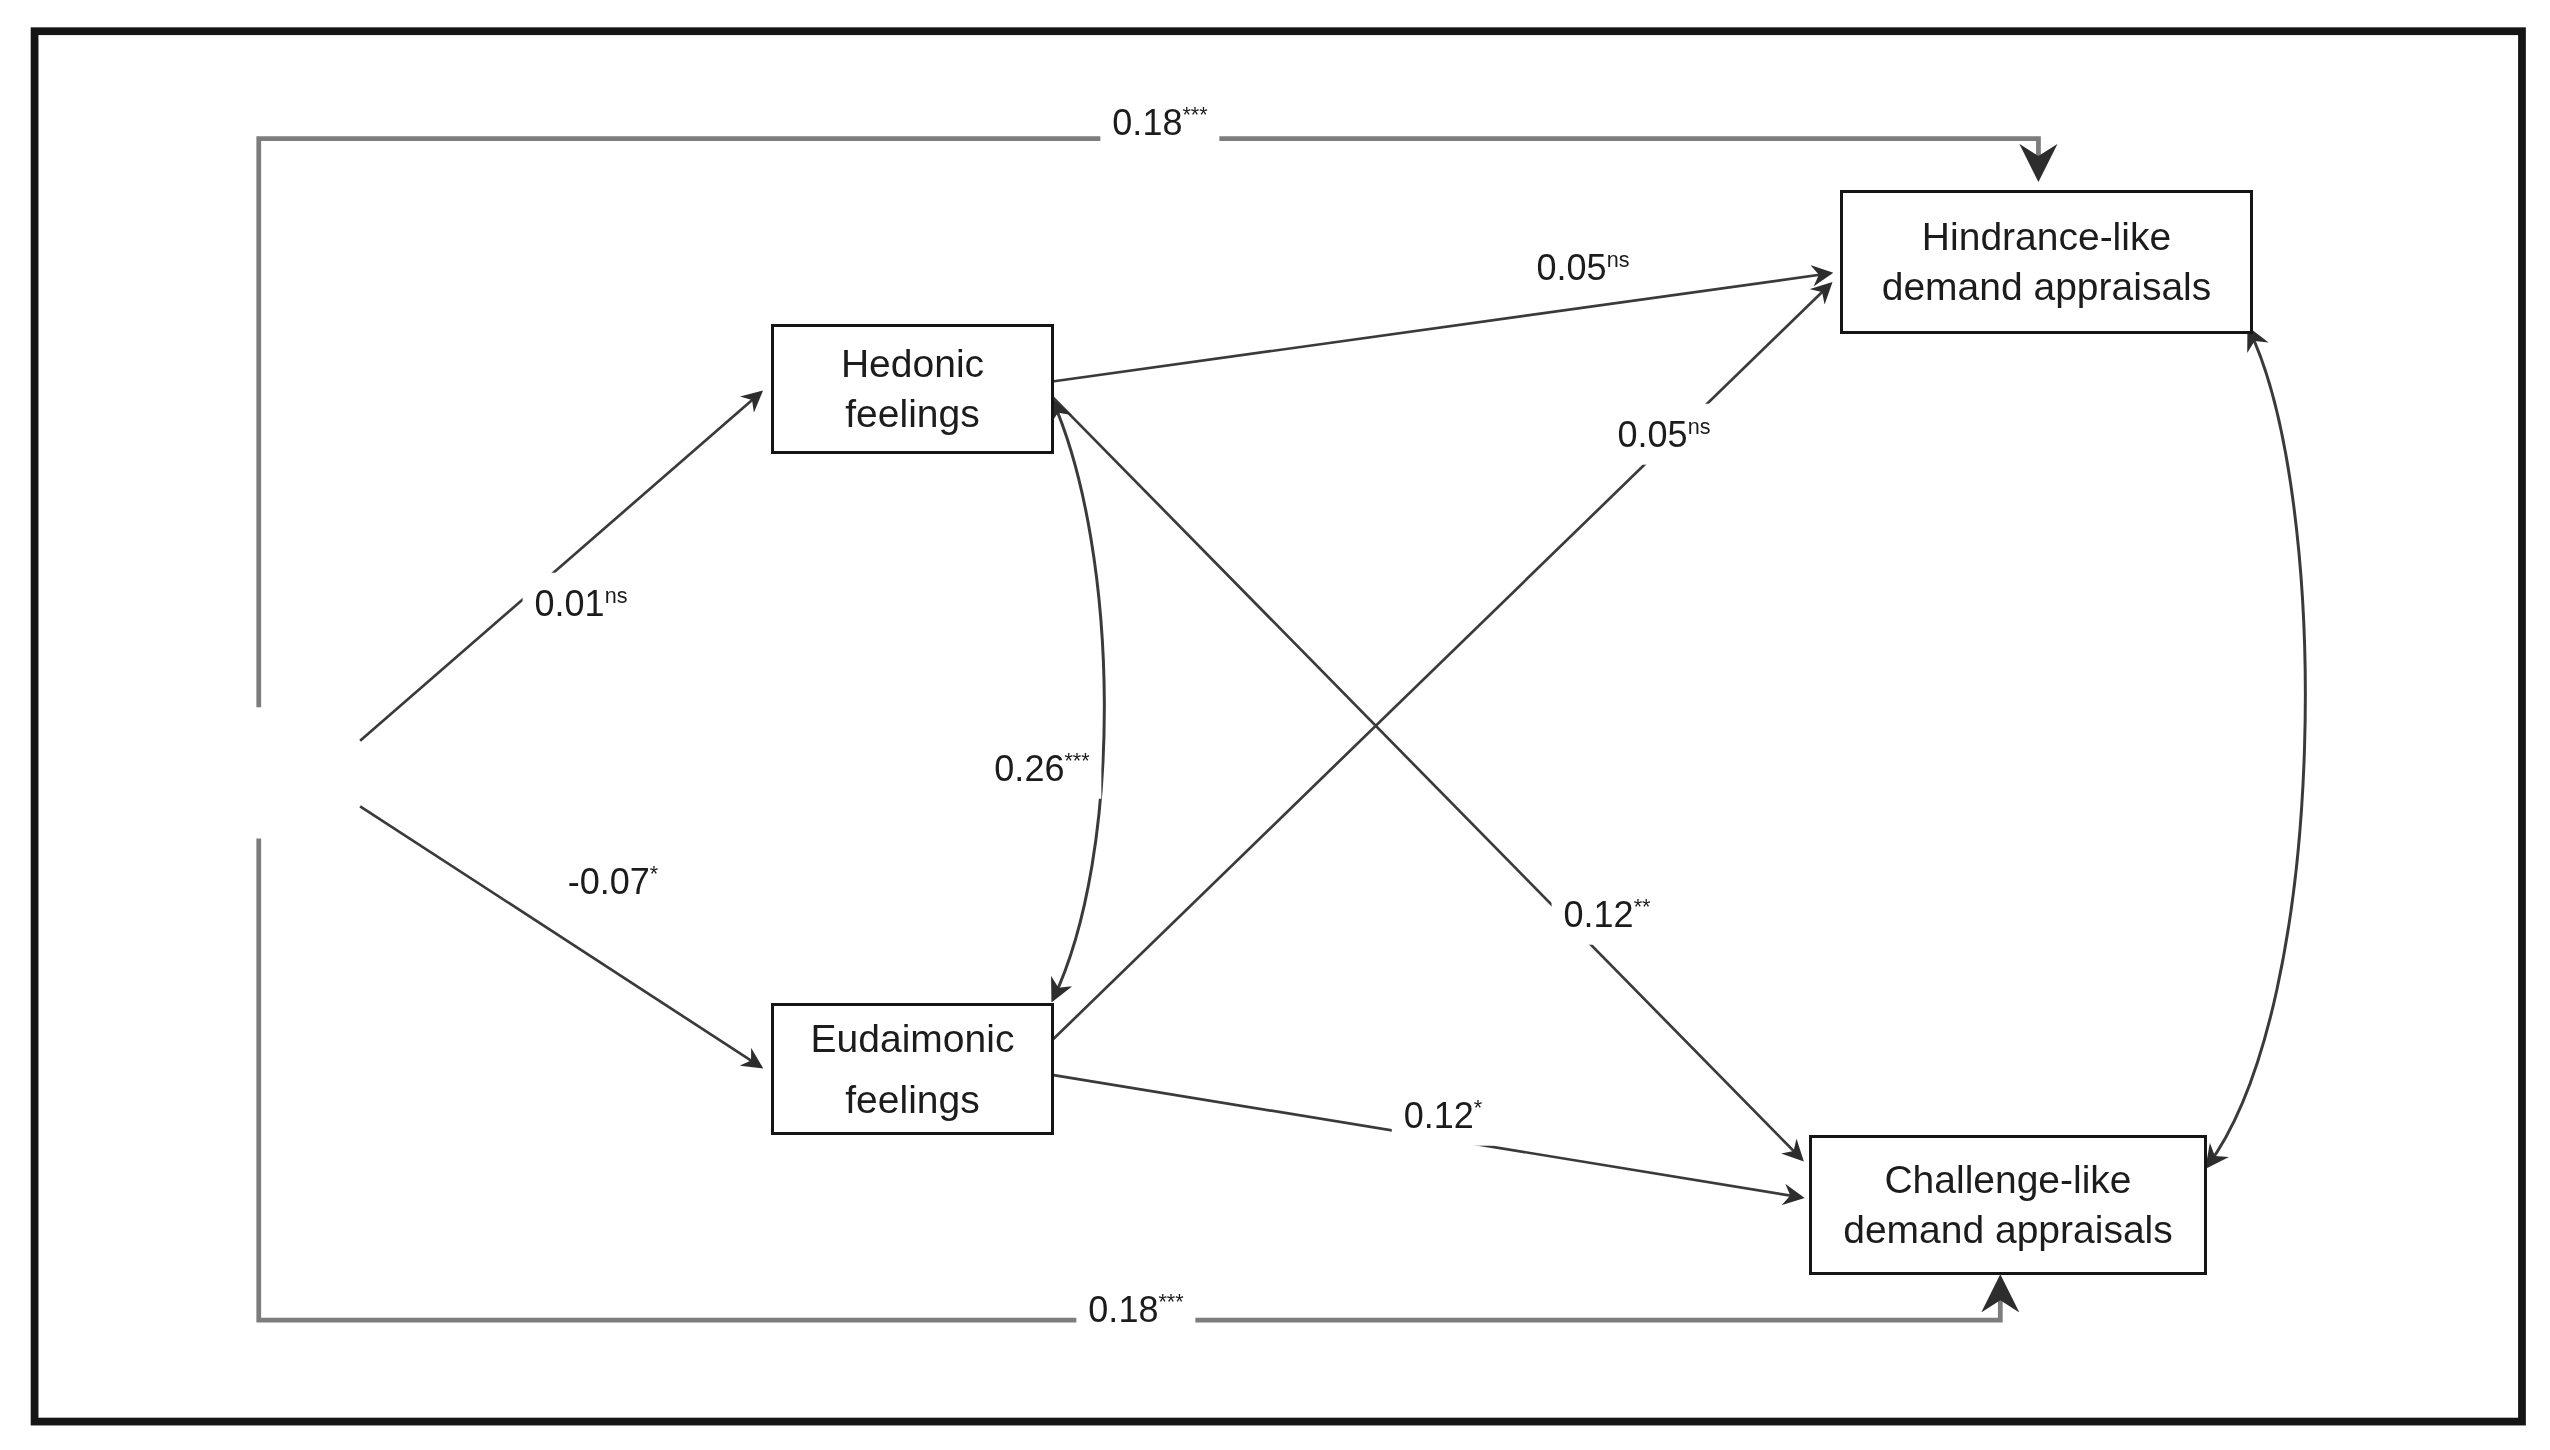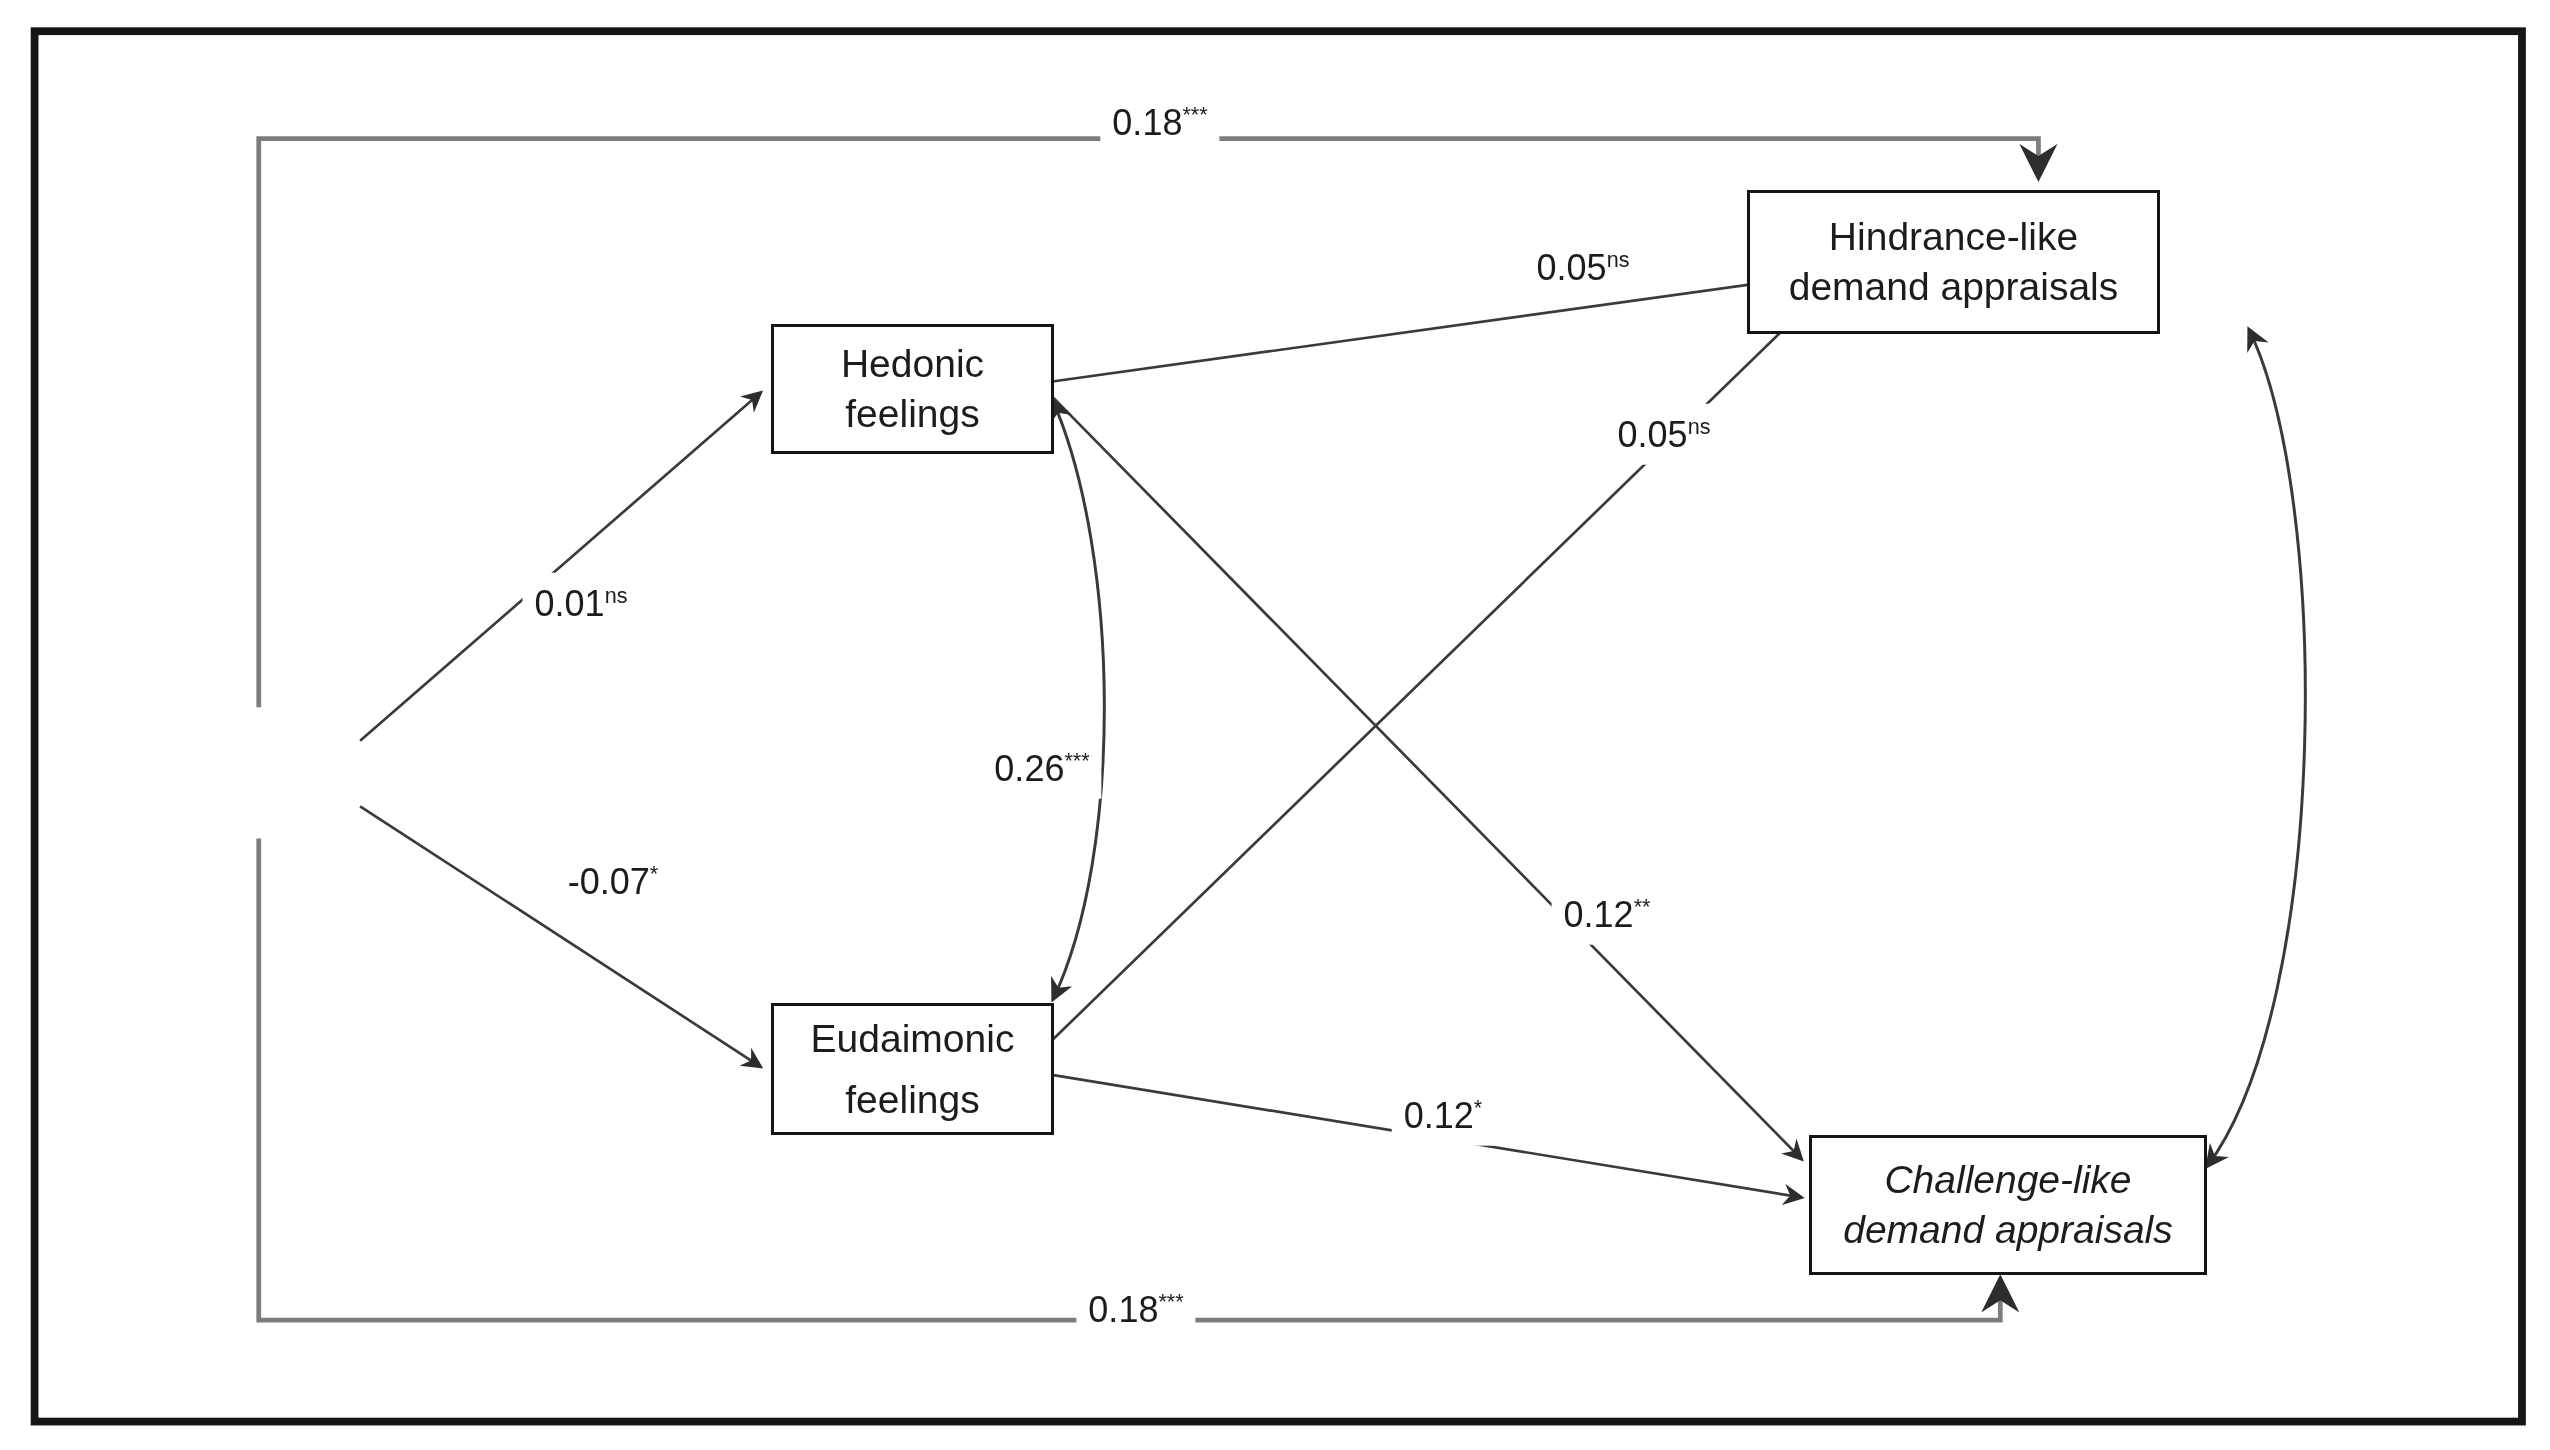--- a/index.html
+++ b/index.html
@@ -71,26 +71,26 @@
   <div class="node" style="left:771px;top:324px;width:277px;height:124px;">
     <div>Hedonic</div>
     <div>feelings</div>
   </div>
 
   <div class="node" style="left:771px;top:1003px;width:277px;height:126px;gap:11px;">
     <div>Eudaimonic</div>
     <div>feelings</div>
   </div>
 
-  <div class="node" style="left:1747px;top:190px;width:407px;height:138px;">
+  <div class="node" style="left:1840px;top:190px;width:407px;height:138px;">
     <div>Hindrance-like</div>
     <div>demand appraisals</div>
   </div>
 
-  <div class="node" style="left:1809px;top:1135px;width:392px;height:134px;font-style:italic;">
+  <div class="node" style="left:1809px;top:1135px;width:392px;height:134px;">
     <div>Challenge-like</div>
     <div>demand appraisals</div>
   </div>
 
   <div class="edge-label" style="left:1160px;top:122px;"><span>0.18</span><sup>***</sup></div>
 
   <div class="edge-label" style="left:1583px;top:267px;"><span>0.05</span><sup>ns</sup></div>
 
   <div class="edge-label" style="left:1664px;top:434px;"><span>0.05</span><sup>ns</sup></div>
 

